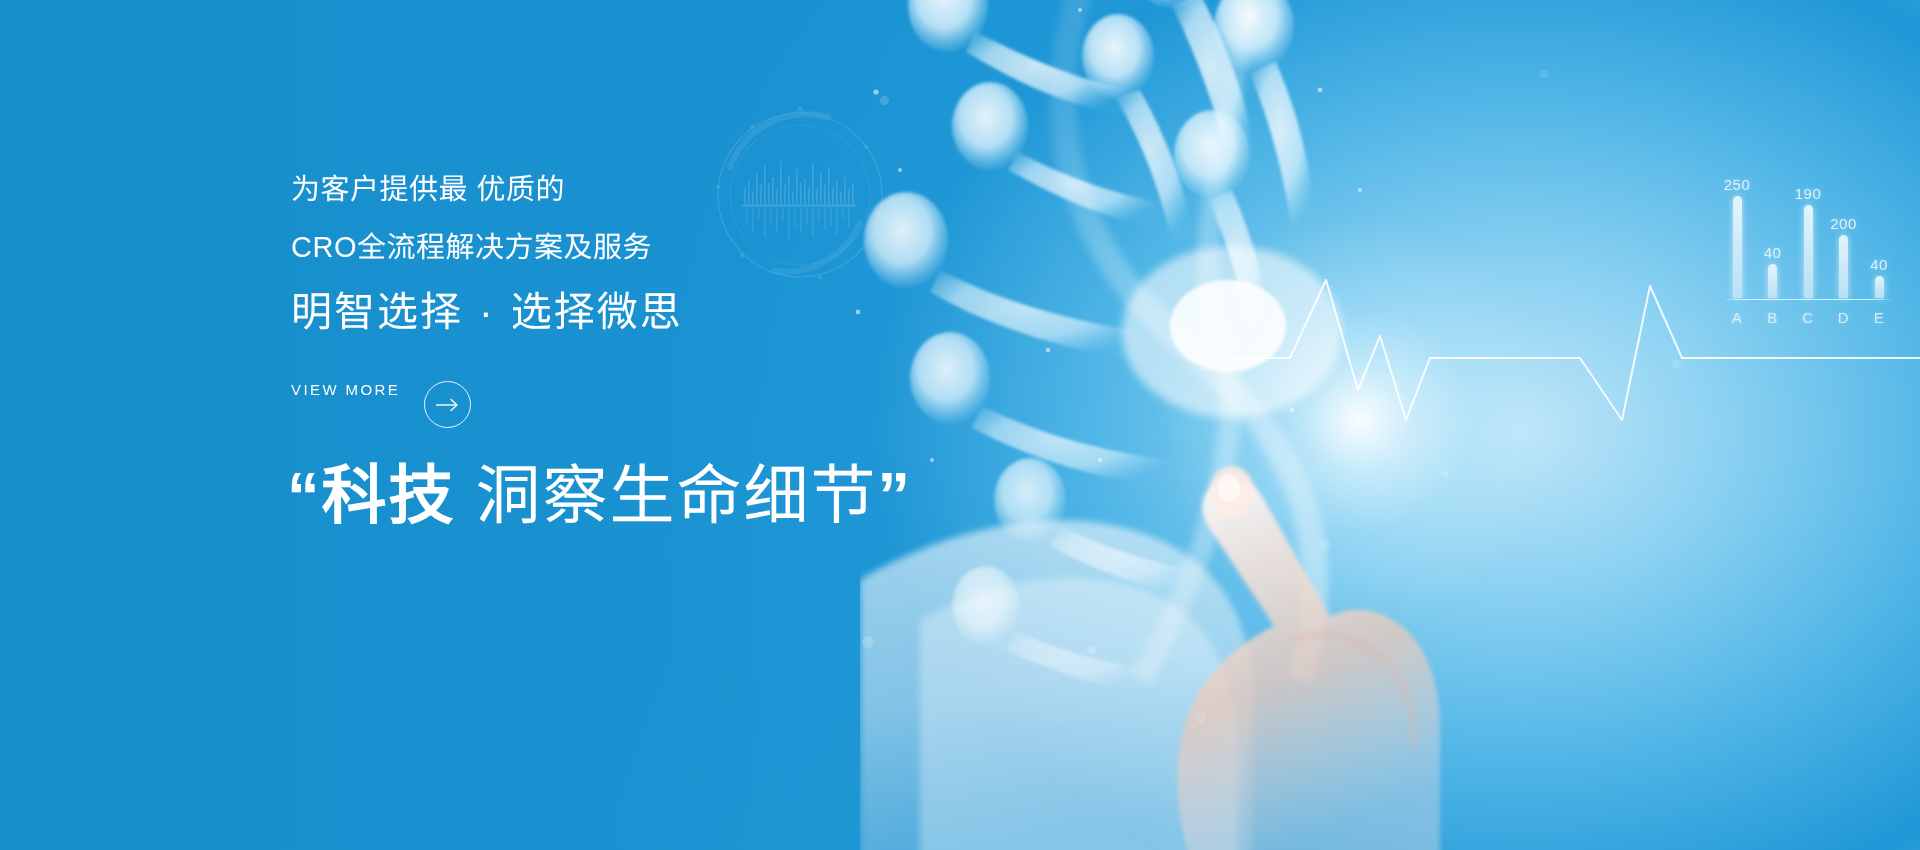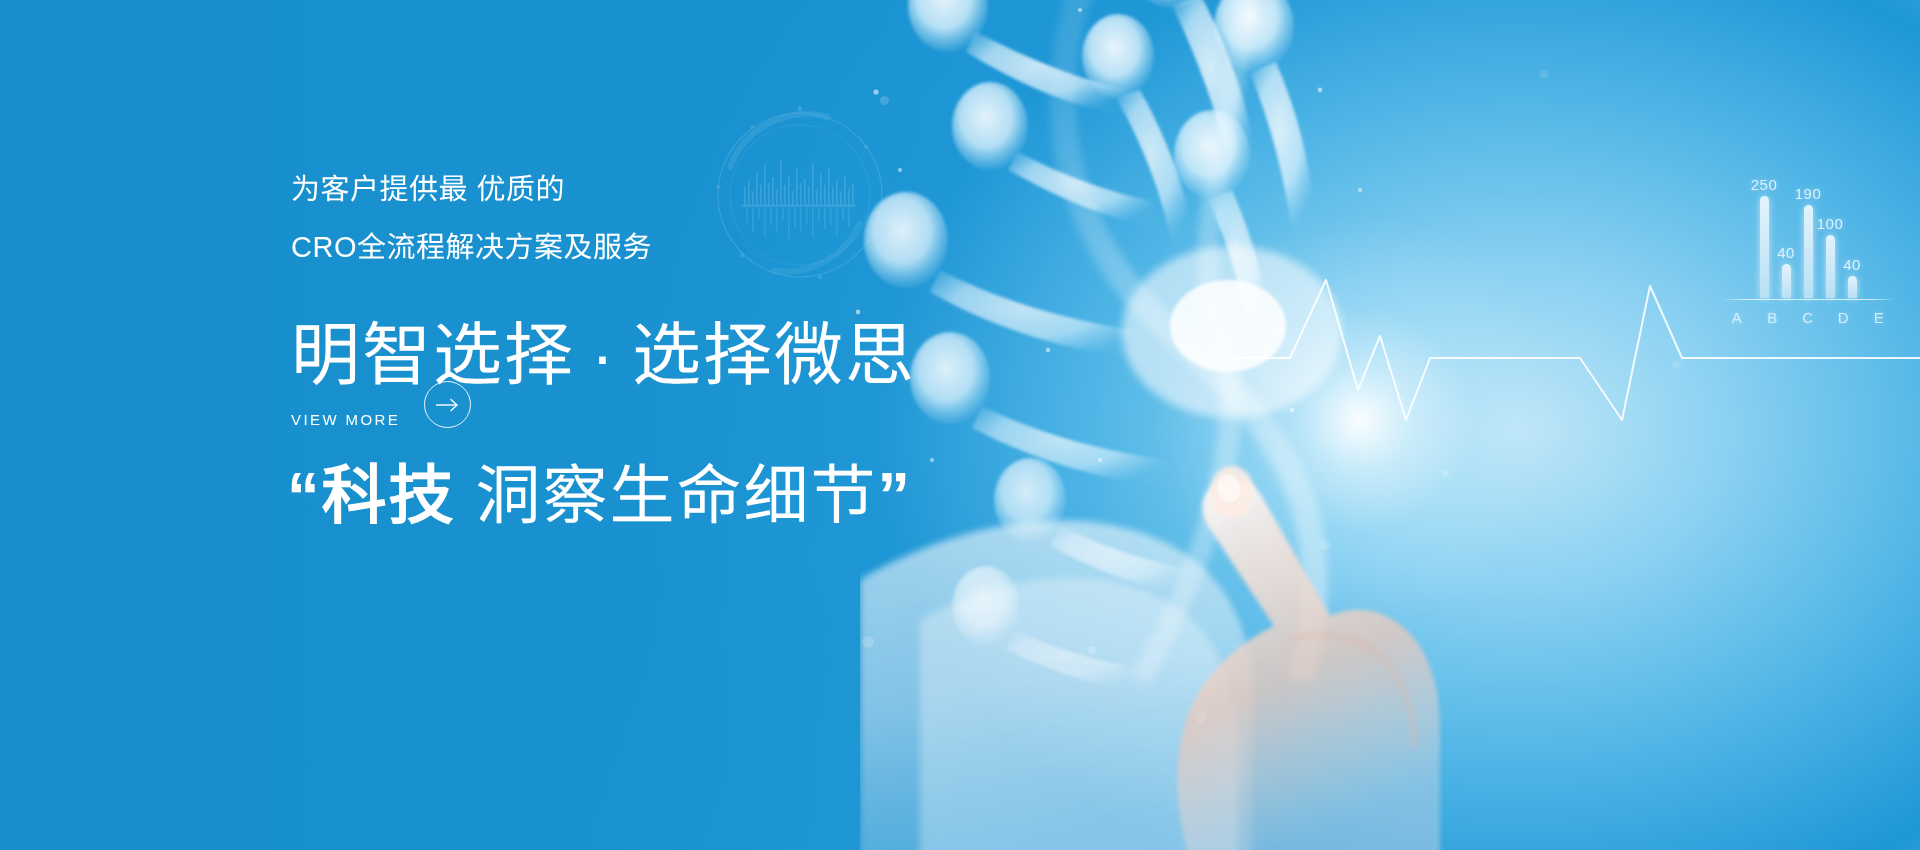--- a/index.html
+++ b/index.html
@@ -49,21 +49,21 @@
   .ecg{position:absolute;left:1230px;top:270px;width:700px;height:180px;}
   .ecg svg{display:block;}
 
   
   .chart{
     position:absolute;left:1718px;top:152px;width:180px;height:180px;
     color:#ddf1fb;
   }
   .chart .plot{
     position:absolute;left:0;bottom:34px;width:180px;height:122px;
-    display:flex;align-items:flex-end;justify-content:center;
+    display:flex;align-items:flex-end;justify-content:space-between;
     padding:0 8px;box-sizing:border-box;
   }
   .chart .barwrap{
     width:22px;display:flex;flex-direction:column;align-items:center;justify-content:flex-end;height:100%;
   }
   .chart .barval{
     font-size:15px;letter-spacing:.5px;color:#e8f6fd;margin-bottom:3px;
     text-shadow:0 0 6px rgba(255,255,255,.45);opacity:.92;
   }
   .chart .bar{
@@ -93,27 +93,27 @@
 
   .subtitle{
     position:absolute;top:166px;left:0;width:640px;
     font-size:29px;line-height:46px;color:#ffffff;font-weight:400;
     letter-spacing:.5px;white-space:nowrap;
   }
   .subtitle .l2{display:block;margin-top:12px;}
 
   .headline{
     position:absolute;top:276px;left:0;width:700px;
-    font-size:69px;line-height:72px;color:#ffffff;font-weight:400;
-    letter-spacing:2px;white-space:nowrap;margin-top:44px;
+    font-size:41px;line-height:72px;color:#ffffff;font-weight:400;
+    letter-spacing:2px;white-space:nowrap;
   }
   .headline .dot{padding:0 16px;}
 
   .viewmore{
-    position:absolute;top:381px;left:0;display:flex;align-items:flex-end;gap:24px;
+    position:absolute;top:381px;left:0;display:flex;align-items:flex-start;gap:24px;
     cursor:pointer;
   }
   .viewmore .vm-label{
     font-size:15px;letter-spacing:2.4px;color:#ffffff;font-weight:400;
   }
   .viewmore .vm-circle{
     width:45px;height:45px;border-radius:50%;border:1px solid rgba(255,255,255,.9);
     display:flex;align-items:center;justify-content:center;
   }
   .viewmore .vm-circle svg{display:block;}
@@ -344,21 +344,21 @@
       </div>
       <div class="barwrap">
         <span class="barval">40</span>
         <span class="bar" style="height:28%"></span>
       </div>
       <div class="barwrap">
         <span class="barval">190</span>
         <span class="bar" style="height:76%"></span>
       </div>
       <div class="barwrap">
-        <span class="barval">100</span>
+        <span class="barval">200</span>
         <span class="bar" style="height:52%"></span>
       </div>
       <div class="barwrap">
         <span class="barval">40</span>
         <span class="bar" style="height:18%"></span>
       </div>
     </div>
     <div class="axis"></div>
     <div class="cats">
       <span class="cat">A</span>

